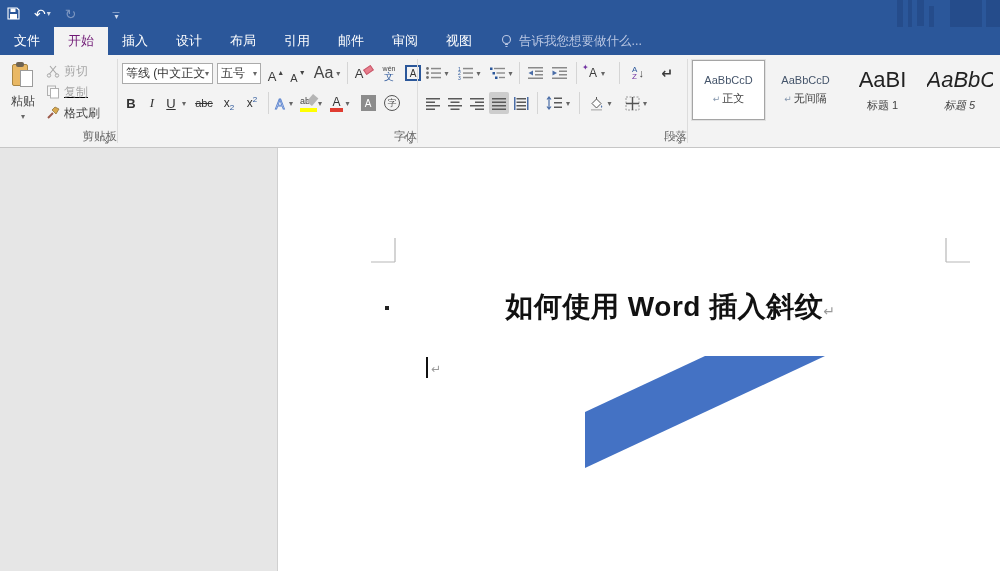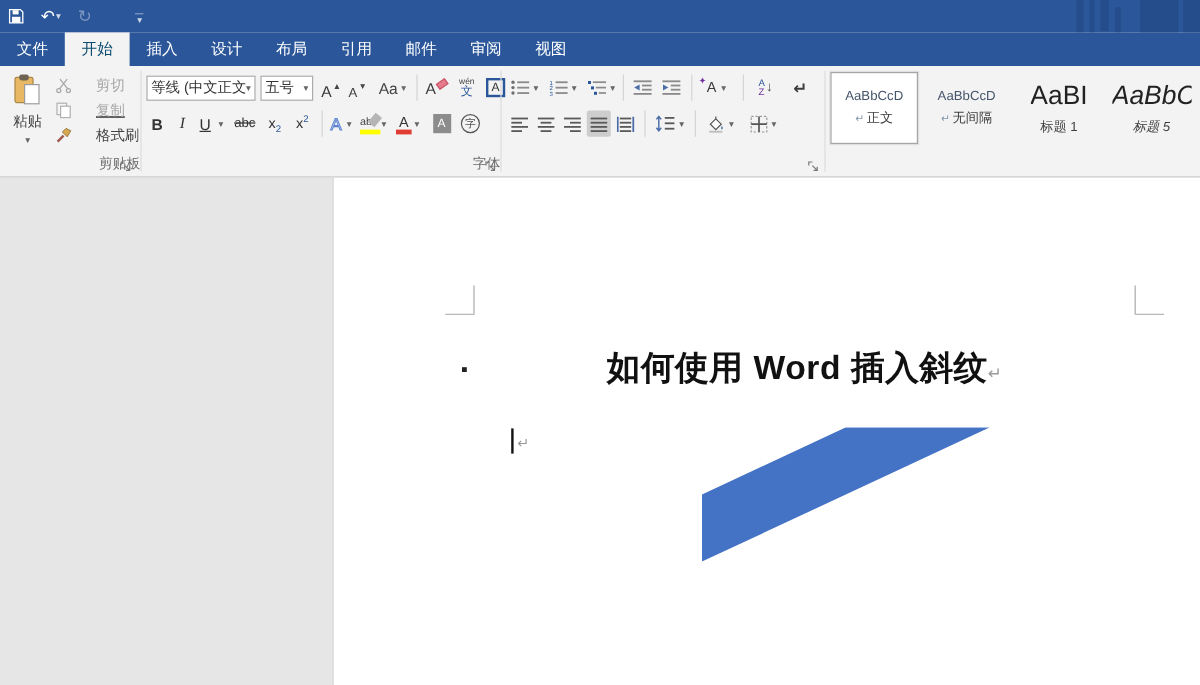--- a/index.html
+++ b/index.html
@@ -11,21 +11,21 @@
   .deco { position:absolute; background:rgba(10,30,70,0.18); }
   #qat { position:absolute; left:0; top:0; height:27px; display:flex; align-items:center; color:#fff; }
   .qat-btn { display:flex; align-items:center; justify-content:center; height:27px; padding:0 7px; font-size:14px; color:#fff; }
   .qat-dim { color:#7b95c0; }
   .tiny-drop { font-size:8px; color:#cfd9ea; margin-left:1px; }
   #win-title { position:absolute; left:655px; top:0; transform:translateX(-50%); height:27px; line-height:27px; color:#fff; font-size:12.5px; white-space:nowrap; }
 
   
   #tabrow { position:absolute; left:0; top:27px; width:1000px; height:28px; background:#2b579a; display:flex; align-items:flex-end; }
   .tab { height:28px; line-height:28px; padding:0 14px; color:#fff; font-size:13px; cursor:default; }
-  .tab.selected { background:#f3f3f3; color:#0c4a6e; }
+  .tab.selected { background:#f3f3f3; color:#701a75; }
   #tellme { display:flex; align-items:center; margin-left:14px; height:28px; color:#b9c6e2; font-size:12.5px; }
   #tellme svg { margin-right:6px; }
 
   
   #ribbon { position:absolute; left:0; top:55px; width:1000px; height:93px; background:#f3f3f3; border-bottom:1px solid #c6c6c6; }
   .group { position:absolute; top:0; height:92px; }
   .vsep { position:absolute; top:4px; width:1px; height:84px; background:#dcdcdc; }
   .g-label { position:absolute; left:0; right:0; bottom:3px; text-align:right; font-size:11.5px; color:#6a6a6a; }
   .launcher { position:absolute; bottom:4px; width:12px; height:12px; }
   .rtxt { font-size:12px; color:#444; }
@@ -34,21 +34,21 @@
   .rbtn { position:absolute; display:flex; align-items:center; justify-content:center; height:22px; }
   .row1 { top:7px; } .row2 { top:37px; }
 
   
   #paste-btn { position:absolute; left:4px; top:5px; width:38px; height:70px; display:flex; flex-direction:column; align-items:center; }
   .clipboard-icon { position:relative; width:22px; height:26px; margin-top:2px; }
   .cb-body { position:absolute; left:0; top:2px; width:16px; height:22px; background:#e9b864; border:1px solid #a98643; border-radius:2px; }
   .cb-clip { position:absolute; left:4px; top:0; width:8px; height:5px; background:#6e6352; border-radius:2px; }
   .cb-page { position:absolute; left:8px; top:8px; width:13px; height:17px; background:#fff; border:1px solid #9b9b9b; }
   .small-cmd { position:absolute; left:46px; display:flex; align-items:center; height:20px; }
-  .small-cmd .rtxt { margin-left:20px; }
+  .small-cmd .rtxt { margin-left:4px; }
   .dim-txt { color:#a8a8a8 !important; }
 
   
   .combo { position:absolute; top:8px; height:21px; background:#fff; border:1px solid #ababab; display:flex; align-items:center; }
   .combo .val { font-size:12px; color:#333; padding:0 3px; white-space:nowrap; overflow:hidden; flex:1; }
   .combo .drop { padding-right:3px; }
   .glyph-btn { position:absolute; display:flex; align-items:flex-end; justify-content:center; height:22px; font-size:13px; color:#3b3b3b; }
   .sup-mark { font-size:7px; color:#444; margin-left:1px; transform:translateY(-8px); }
   .char-border-icon { width:16px; height:16px; border:2px solid #2b579a; display:flex; align-items:center; justify-content:center; font-size:10px; color:#333; }
   .underbar { position:absolute; left:0; bottom:0; height:4px; }
@@ -112,20 +112,27 @@
   <div id="tabrow">
     <span class="tab">文件</span>
     <span class="tab selected">开始</span>
     <span class="tab">插入</span>
     <span class="tab">设计</span>
     <span class="tab">布局</span>
     <span class="tab">引用</span>
     <span class="tab">邮件</span>
     <span class="tab">审阅</span>
     <span class="tab">视图</span>
+    <span id="tellme">
+      <svg width="13" height="15" viewBox="0 0 13 15">
+        <circle cx="6.5" cy="5.5" r="4" fill="none" stroke="#b9c6e2" stroke-width="1.1"></circle>
+        <path d="M5 10.5 h3 M5.5 12.5 h2" stroke="#b9c6e2" stroke-width="1.1"></path>
+      </svg>
+      <span>告诉我您想要做什么...</span>
+    </span>
   </div>
 
   <div id="ribbon">
 
     <div class="group" style="left:0; width:117px;">
       <div id="paste-btn">
         <span class="clipboard-icon">
           <span class="cb-body"></span>
             <span class="cb-clip"></span>
             <span class="cb-page"></span>
@@ -175,21 +182,21 @@
       </div>
       <div class="glyph-btn row1" style="left:148px; width:20px;">
         <span>A</span>
           <span class="sup-mark">▲</span>
       </div>
       <div class="glyph-btn row1" style="left:170px; width:20px; font-size:11px;">
         <span>A</span>
           <span class="sup-mark">▼</span>
       </div>
       <div class="rbtn row1" style="left:194px; width:30px;">
-        <span class="rtxt" style="font-size:13px;">Aa</span>
+        <span class="rtxt" style="font-size:16px;">Aa</span>
         <span class="drop" style="margin-left:3px;">▾</span>
       </div>
       <div class="isep row1" style="left:229px;"></div>
       <div class="rbtn row1" style="left:234px; width:24px;">
         <span style="font-size:13px; color:#3b3b3b;">A</span>
         <span style="width:9px; height:6px; background:#e77d8c; transform:rotate(-35deg); margin-left:1px; margin-top:-6px; border:1px solid #c75a6c;"></span>
       </div>
       <div class="rbtn row1" style="left:260px; width:22px; flex-direction:column; line-height:8px;">
         <span style="font-size:7px; color:#444;">wén</span>
         <span style="font-size:10px; color:#2b579a;">文</span>
@@ -402,20 +409,21 @@
         <span class="drop" style="margin-left:3px;">▾</span>
       </div>
       <div class="rbtn row2" style="left:203px; width:30px;">
         <svg width="15" height="15" viewBox="0 0 15 15">
           <rect x="1" y="1" width="13" height="13" fill="none" stroke="#9a9a9a" stroke-dasharray="2,1.5"></rect>
           <path d="M7.5 1 V14 M1 7.5 H14" stroke="#555" stroke-width="1.4"></path>
         </svg>
         <span class="drop" style="margin-left:3px;">▾</span>
       </div>
 
+      <div class="g-label">段落</div>
       <span class="launcher" style="left:255px;">
         <svg width="10" height="10" viewBox="0 0 10 10">
             <path d="M1 4 V1 H4 M4 4 L8 8 M8 5 V8 H5" stroke="#777" fill="none"></path>
           </svg>
       </span>
     </div>
     <div class="vsep" style="left:687px;"></div>
 
     <div class="group" style="left:688px; width:312px; overflow:hidden;">
       <div class="style-card selected" style="left:4px;">

